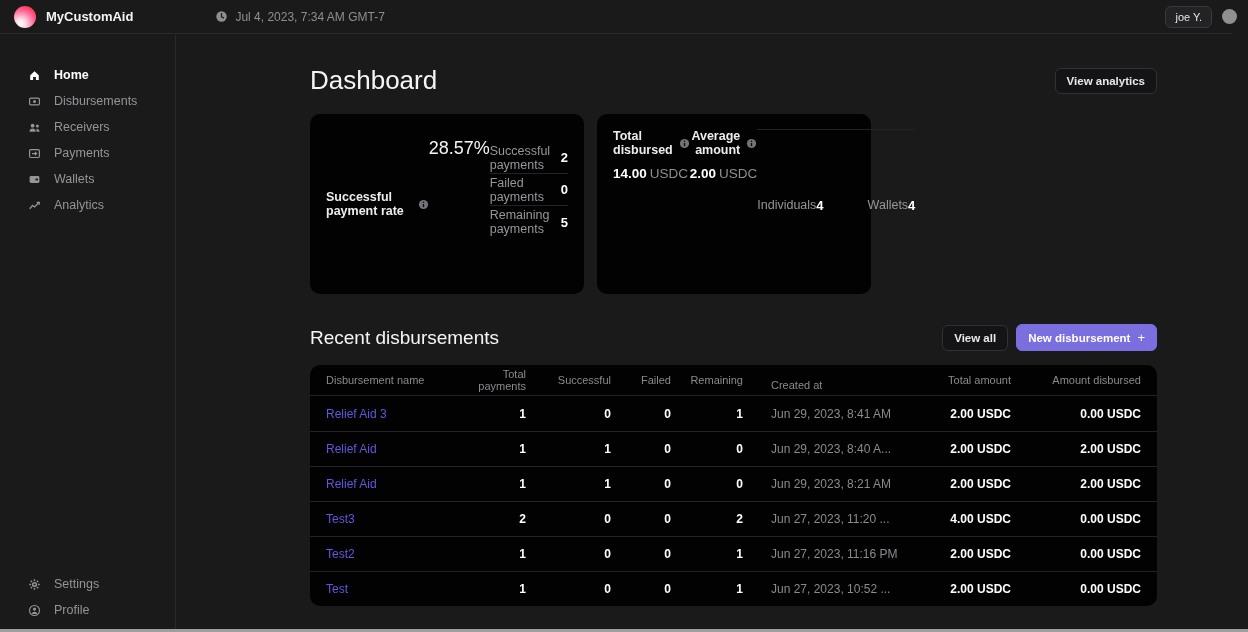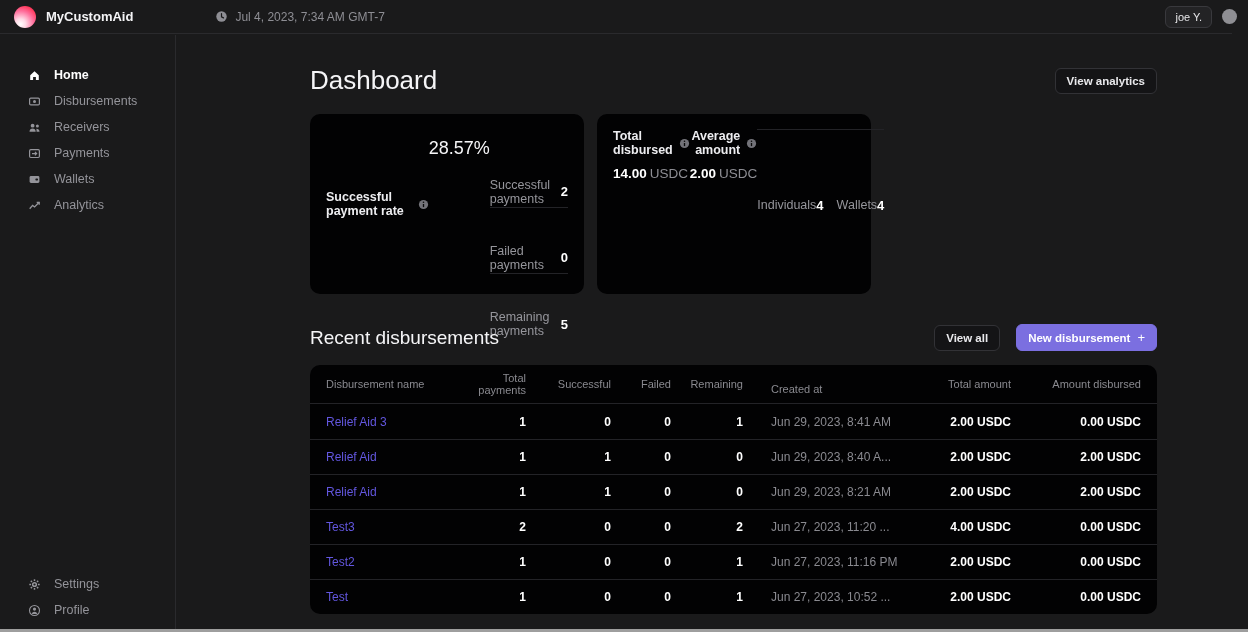--- a/index.html
+++ b/index.html
@@ -45,42 +45,42 @@
   
   .cards{display:flex;gap:13px;margin-top:18px;}
   .card{width:274px;height:180px;background:var(--card);border-radius:10px;padding:15px 16px;
     display:flex;flex-direction:row;}
   .card-title-row{display:flex;align-items:center;gap:6px;}
   .card-title-row.right{justify-content:flex-end;}
   .card-title{font-size:12.5px;font-weight:700;color:#ededf0;}
   .big-value{font-size:18px;margin-top:9px;color:#f5f5f7;}
   .stat-rows{margin-top:13px;}
   .stat-row{display:flex;justify-content:space-between;align-items:center;height:32px;
-    border-bottom:1px solid var(--row-border);font-size:12.5px;margin-top:34px;}
+    border-bottom:1px solid var(--row-border);font-size:12.5px;}
   .stat-row:last-child{border-bottom:none;}
   .stat-label{color:#96969c;}
   .stat-value{color:#ffffff;font-weight:600;font-size:13px;}
   .card2-top{display:flex;justify-content:space-between;}
   .metric.right{text-align:right;}
   .metric-value{margin-top:9px;font-size:13.5px;color:var(--muted);}
   .metric-value b{color:#ffffff;font-weight:700;margin-right:3px;}
   .flex-grow{flex:1;}
-  .card2-footer{border-top:1px solid var(--row-border);padding-top:1px;display:flex;gap:13px;font-size:12.5px;}
+  .card2-footer{border-top:1px solid var(--row-border);padding-top:1px;display:flex;gap:44px;font-size:12.5px;}
   .count-pair{flex:1;display:flex;justify-content:space-between;align-items:center;}
   .count-label{color:#96969c;}
   .count-value{color:#ffffff;font-weight:700;font-size:13px;}
   
   .section-head{display:flex;align-items:center;justify-content:space-between;margin-top:30px;}
   .section-head h2{font-size:19px;font-weight:500;color:#f5f5f7;}
-  .head-actions{display:flex;gap:16px;align-items:center;}
+  .head-actions{display:flex;gap:8px;align-items:center;}
   
   .table-card{margin-top:14px;background:var(--card);border-radius:10px;overflow:hidden;}
   .t-row{display:grid;grid-template-columns:140px 60px 85px 60px 72px 1fr 110px 130px;
     padding:0 16px;align-items:center;}
-  .t-head{height:39px;font-size:11px;color:#8a8a90;font-weight:500;border-bottom:1px solid var(--row-border);}
+  .t-head{height:31px;font-size:11px;color:#8a8a90;font-weight:500;border-bottom:1px solid var(--row-border);}
   .t-body .t-row{height:35px;font-size:12px;}
   .t-body .t-row + .t-row{border-top:1px solid var(--row-border);}
   .c-num,.c-amt{text-align:right;}
   .c-created{padding-left:28px;color:#8a8a90;white-space:nowrap;overflow:hidden;}
   .name-link{color:var(--link);font-weight:500;cursor:pointer;}
   .num,.amt{color:#ffffff;font-weight:600;}
   .info-ic{display:inline-flex;}
   .bottom-strip{position:absolute;left:0;right:0;bottom:0;height:3px;background:#9e9e9e;z-index:5;}
 </style>
 </head>

